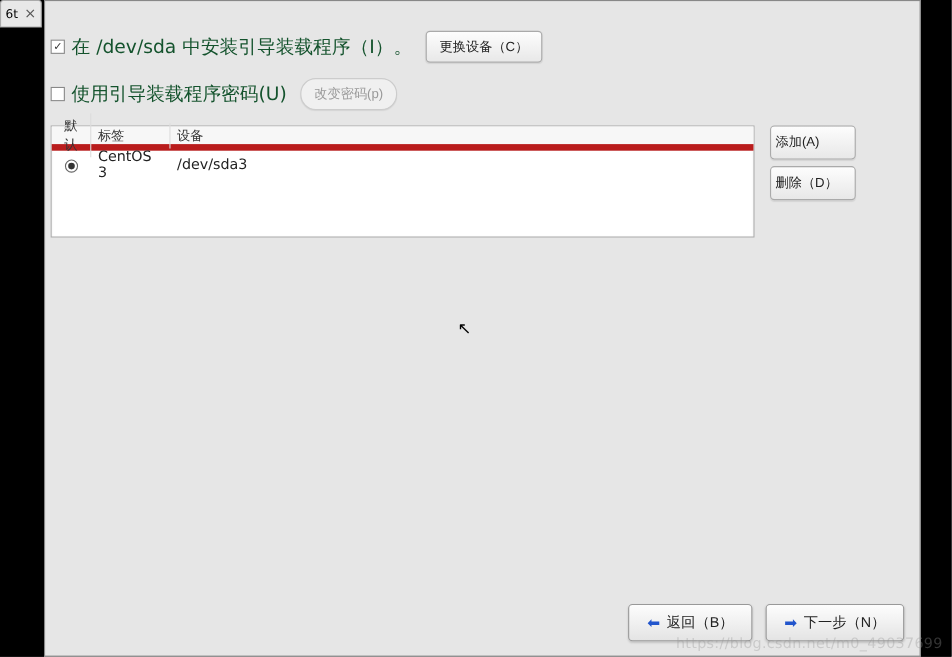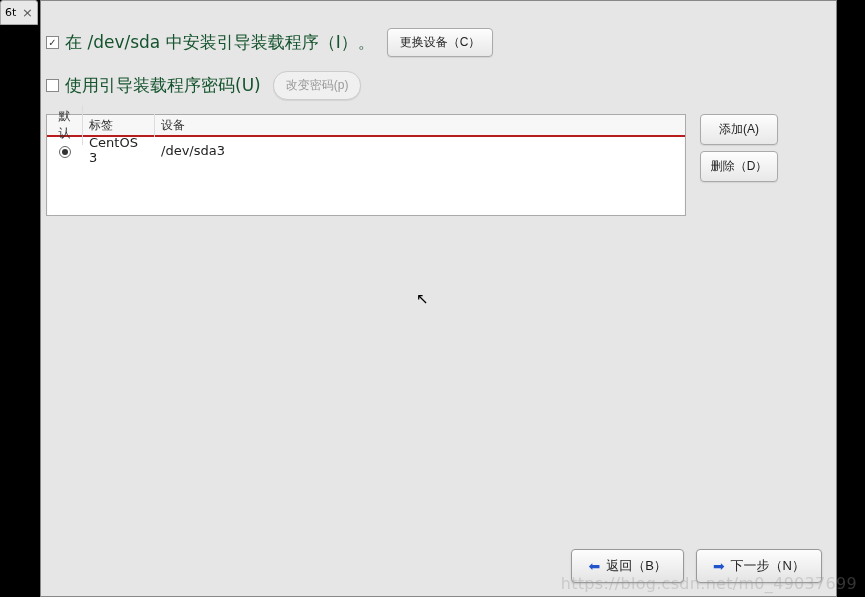--- a/index.html
+++ b/index.html
@@ -116,21 +116,21 @@
     }
     .os-table {
       width: 640px;
       height: 102px;
       border: 1px solid #aaa;
       background: #fff;
       box-shadow: inset 0 1px 2px rgba(0,0,0,0.1);
     }
     .os-table .thead {
       display: flex;
-      border-bottom: 2px solid #b91c1c;
+      border-bottom: 6px solid #b91c1c;
       background: #f7f7f7;
       height: 22px;
       align-items: center;
     }
     .os-table .th {
       padding: 3px 6px;
       font-size: 12px;
       color: #333;
       border-right: 1px solid #ddd;
     }
@@ -166,21 +166,21 @@
       border-radius: 50%;
     }
     .side-buttons {
       display: flex;
       flex-direction: column;
       gap: 6px;
     }
     .side-buttons .btn {
       width: 78px;
       padding: 6px 4px;
-      text-align: center;
+      text-align: left;
     }
     .footer-buttons {
       position: absolute;
       right: 10px;
       bottom: 10px;
       display: flex;
       gap: 12px;
     }
     .nav-btn {
       background: linear-gradient(#fdfdfd, #e4e4e4);
@@ -208,21 +208,21 @@
       top: 262px;
       font-size: 15px;
       color: #000;
       pointer-events: none;
     }
     .watermark {
       position: absolute;
       right: 8px;
       bottom: 4px;
       color: rgba(150,150,150,0.35);
-      font-size: 16px;
+      font-size: 13px;
       letter-spacing: 0.3px;
       pointer-events: none;
     }
   </style>
 </head>
 <body>
 
 <div class="outer-frame">
 
   <div class="window-chrome">

